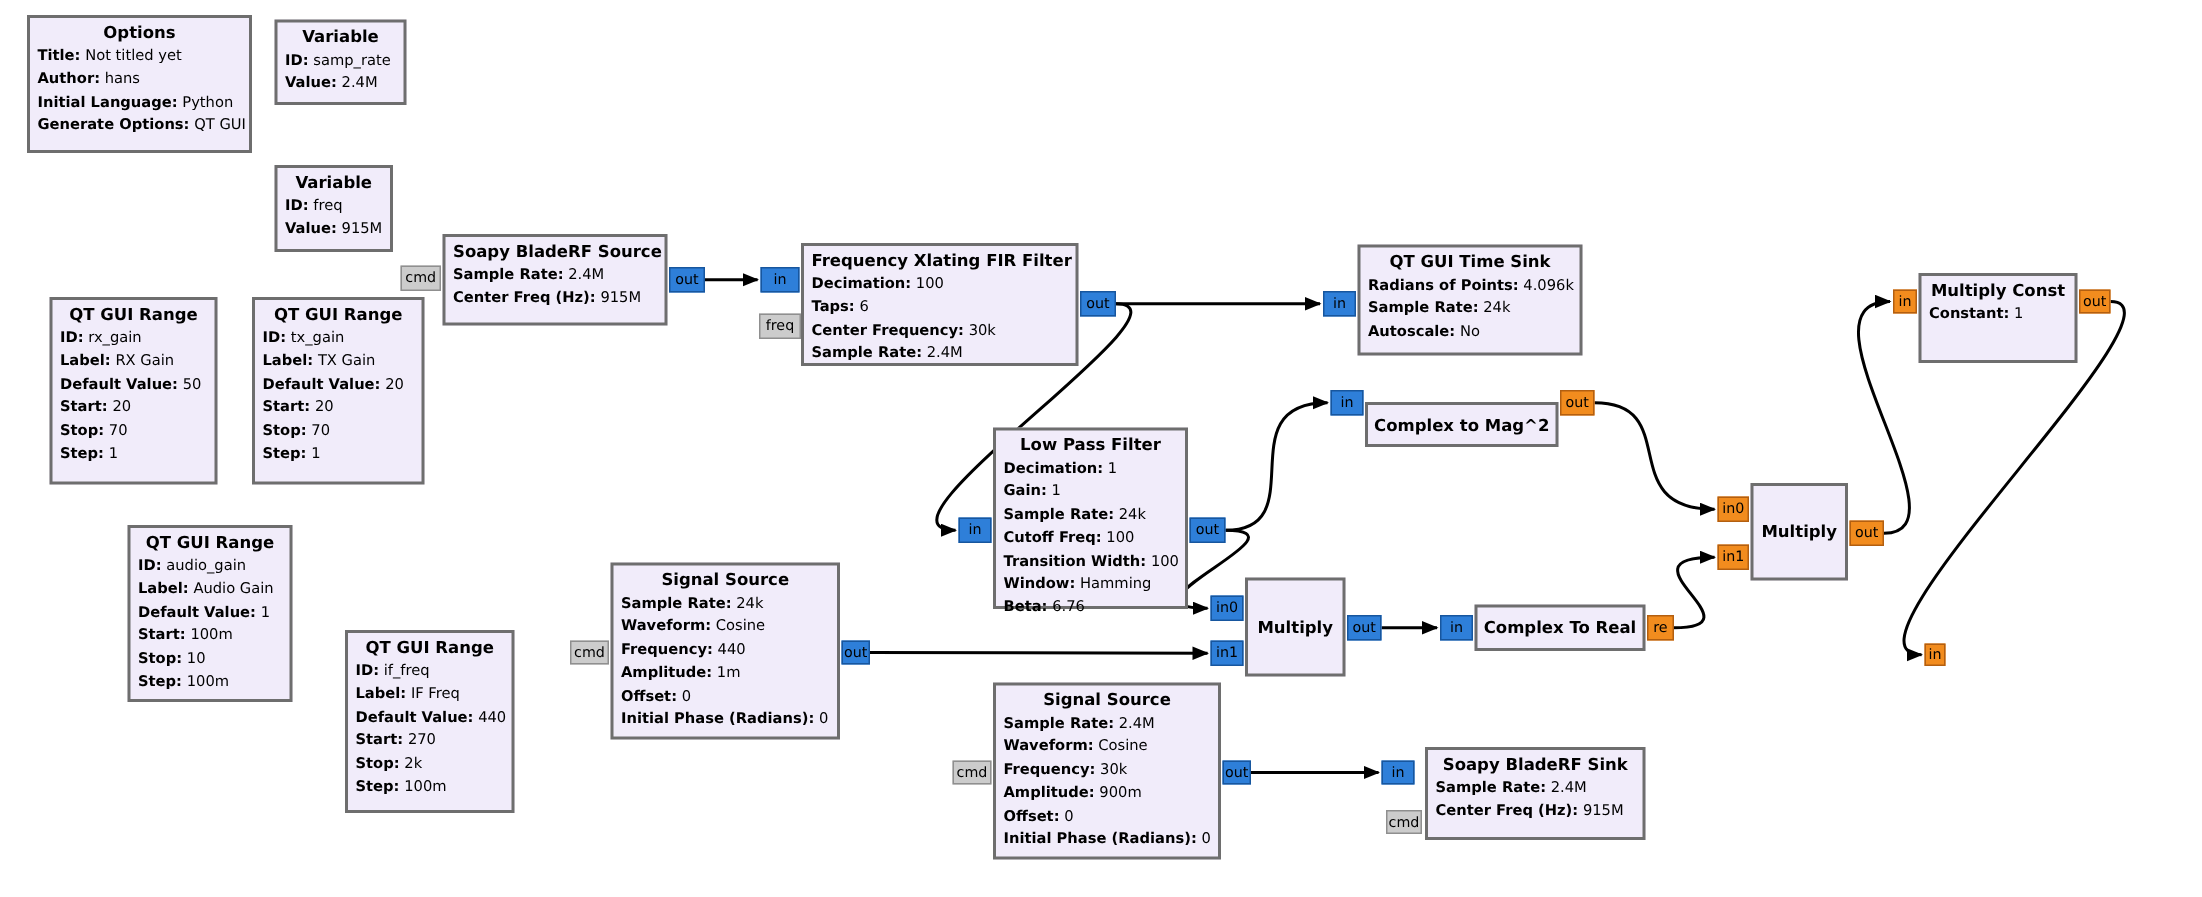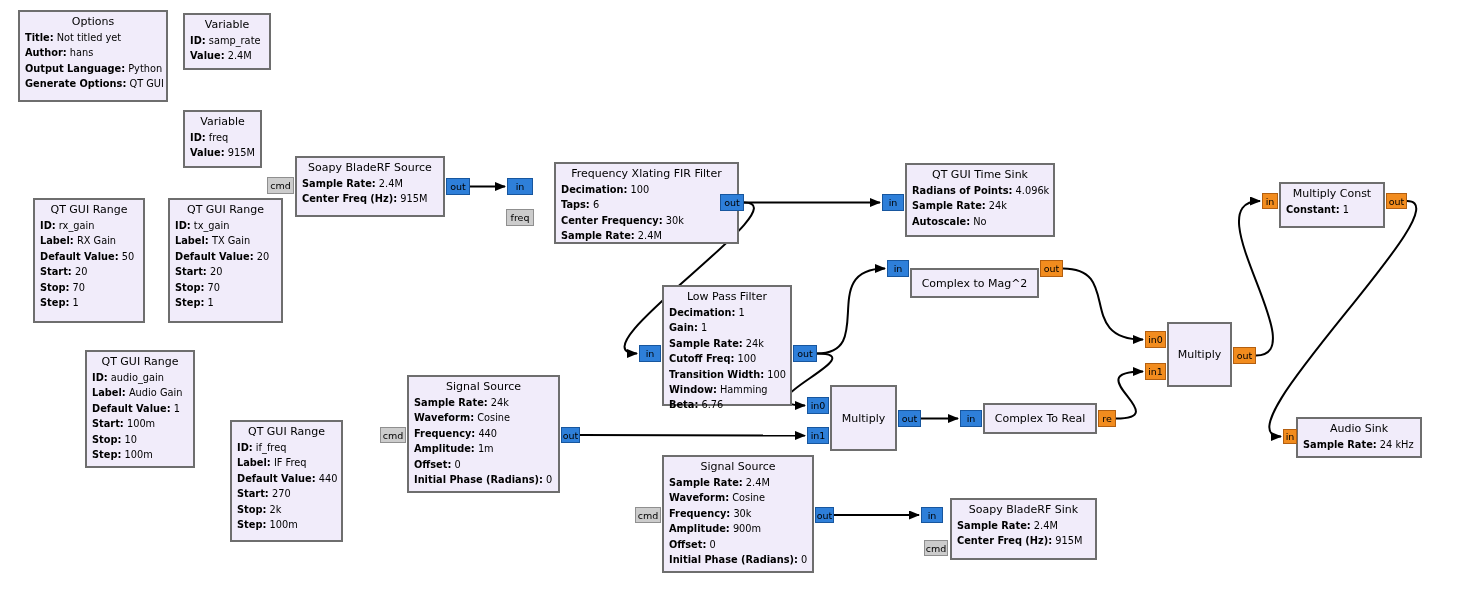--- a/index.html
+++ b/index.html
@@ -12,21 +12,21 @@
   #wires{position:absolute;left:0;top:0;width:100%;height:100%;z-index:0;}
   .wire{fill:none;stroke:var(--wire,#000);stroke-width:2;}
   .block{
     position:absolute;box-sizing:border-box;z-index:1;
     background:var(--block-fill,#f1ecfa);
     border:2px solid var(--block-border,#6e6e6e);
     color:var(--text,#000);
     padding:2px 5px 2px 5px;
   }
   .btitle{
-    font-weight:normal;font-size:11px;line-height:15px;
+    font-weight:bold;font-size:11px;line-height:15px;
     text-align:center;white-space:nowrap;margin-bottom:1px;
   }
   .param{font-size:9.8px;line-height:15.4px;white-space:nowrap;}
   .plabel{font-weight:bold;}
   .block.title-only{display:flex;align-items:center;justify-content:center;padding:0;}
   .block.title-only .btitle{margin:0;}
   .port{
     position:absolute;z-index:2;box-sizing:border-box;
     font-size:9.5px;color:#000;
     display:flex;align-items:center;justify-content:center;
@@ -57,21 +57,21 @@
       <path d="M1063,268.5 C1123,268.5 1075,339.5 1143,339.5" class="wire" marker-end="url(#arrow)"></path>
       <path d="M1116,418.5 C1176,418.5 1075,371.5 1143,371.5" class="wire" marker-end="url(#arrow)"></path>
       <path d="M1256,355.5 C1316,355.5 1192,201 1260,201" class="wire" marker-end="url(#arrow)"></path>
       <path d="M1407,201 C1467,201 1213,436.5 1281,436.5" class="wire" marker-end="url(#arrow)"></path>
       <path d="M834,515 L919,515" class="wire" marker-end="url(#arrow)"></path>
     </svg>
 <div class="block" style="left: 18px; top: 10px; width: 150px; height: 92px;">
       <div class="btitle">Options</div>
       <div class="param"><span class="plabel">Title:</span> <span class="pvalue">Not titled yet</span></div>
       <div class="param"><span class="plabel">Author:</span> <span class="pvalue">hans</span></div>
-      <div class="param"><span class="plabel">Output Language:</span> <span class="pvalue">Python</span></div>
+      <div class="param"><span class="plabel">Initial Language:</span> <span class="pvalue">Python</span></div>
       <div class="param"><span class="plabel">Generate Options:</span> <span class="pvalue">QT GUI</span></div>
     </div>
     <div class="block" style="left: 183px; top: 13px; width: 88px; height: 57px;">
       <div class="btitle">Variable</div>
       <div class="param"><span class="plabel">ID:</span> <span class="pvalue">samp_rate</span></div>
       <div class="param"><span class="plabel">Value:</span> <span class="pvalue">2.4M</span></div>
     </div>
     <div class="block" style="left: 183px; top: 110px; width: 79px; height: 58px;">
       <div class="btitle">Variable</div>
       <div class="param"><span class="plabel">ID:</span> <span class="pvalue">freq</span></div>
@@ -113,21 +113,21 @@
       <div class="param"><span class="plabel">Stop:</span> <span class="pvalue">2k</span></div>
       <div class="param"><span class="plabel">Step:</span> <span class="pvalue">100m</span></div>
     </div>
     <div class="block" style="left: 295px; top: 156px; width: 150px; height: 61px;">
       <div class="btitle">Soapy BladeRF Source</div>
       <div class="param"><span class="plabel">Sample Rate:</span> <span class="pvalue">2.4M</span></div>
       <div class="param"><span class="plabel">Center Freq (Hz):</span> <span class="pvalue">915M</span></div>
     </div>
     <div class="port msg" style="left: 267px; top: 177px; width: 27px; height: 17px;">cmd</div>
     <div class="port complex" style="left: 446px; top: 178px; width: 24px; height: 17px;">out</div>
-    <div class="block" style="left: 534px; top: 162px; width: 185px; height: 82px; margin-left: 20px;">
+    <div class="block" style="left: 534px; top: 162px; width: 185px; height: 82px;">
       <div class="btitle">Frequency Xlating FIR Filter</div>
       <div class="param"><span class="plabel">Decimation:</span> <span class="pvalue">100</span></div>
       <div class="param"><span class="plabel">Taps:</span> <span class="pvalue">6</span></div>
       <div class="param"><span class="plabel">Center Frequency:</span> <span class="pvalue">30k</span></div>
       <div class="param"><span class="plabel">Sample Rate:</span> <span class="pvalue">2.4M</span></div>
     </div>
     <div class="port complex" style="left: 507px; top: 178px; width: 26px; height: 17px;">in</div>
     <div class="port msg" style="left: 506px; top: 209px; width: 28px; height: 17px;">freq</div>
     <div class="port complex" style="left: 720px; top: 194px; width: 24px; height: 17px;">out</div>
     <div class="block" style="left: 905px; top: 163px; width: 150px; height: 74px;">
@@ -164,30 +164,26 @@
       <div class="btitle">Complex To Real</div>
     </div>
     <div class="port complex" style="left: 960px; top: 410px; width: 22px; height: 17px;">in</div>
     <div class="port float" style="left: 1098px; top: 410px; width: 18px; height: 17px;">re</div>
     <div class="block title-only" style="left: 1167px; top: 322px; width: 65px; height: 65px;">
       <div class="btitle">Multiply</div>
     </div>
     <div class="port float" style="left: 1145px; top: 331px; width: 21px; height: 17px;">in0</div>
     <div class="port float" style="left: 1145px; top: 363px; width: 21px; height: 17px;">in1</div>
     <div class="port float" style="left: 1233px; top: 347px; width: 23px; height: 17px;">out</div>
-    <div class="block" style="left: 1279px; top: 182px; width: 106px; height: 46px;">
+    <div class="block" style="left: 1279px; top: 182px; width: 106px; height: 60px;">
       <div class="btitle">Multiply Const</div>
       <div class="param"><span class="plabel">Constant:</span> <span class="pvalue">1</span></div>
     </div>
     <div class="port float" style="left: 1262px; top: 193px; width: 16px; height: 16px;">in</div>
     <div class="port float" style="left: 1386px; top: 193px; width: 21px; height: 16px;">out</div>
-    <div class="block" style="left: 1296px; top: 417px; width: 126px; height: 41px;">
-      <div class="btitle">Audio Sink</div>
-      <div class="param"><span class="plabel">Sample Rate:</span> <span class="pvalue">24 kHz</span></div>
-    </div>
     <div class="port float" style="left: 1283px; top: 429px; width: 14px; height: 15px;">in</div>
     <div class="block" style="left: 407px; top: 375px; width: 153px; height: 118px;">
       <div class="btitle">Signal Source</div>
       <div class="param"><span class="plabel">Sample Rate:</span> <span class="pvalue">24k</span></div>
       <div class="param"><span class="plabel">Waveform:</span> <span class="pvalue">Cosine</span></div>
       <div class="param"><span class="plabel">Frequency:</span> <span class="pvalue">440</span></div>
       <div class="param"><span class="plabel">Amplitude:</span> <span class="pvalue">1m</span></div>
       <div class="param"><span class="plabel">Offset:</span> <span class="pvalue">0</span></div>
       <div class="param"><span class="plabel">Initial Phase (Radians):</span> <span class="pvalue">0</span></div>
     </div>

